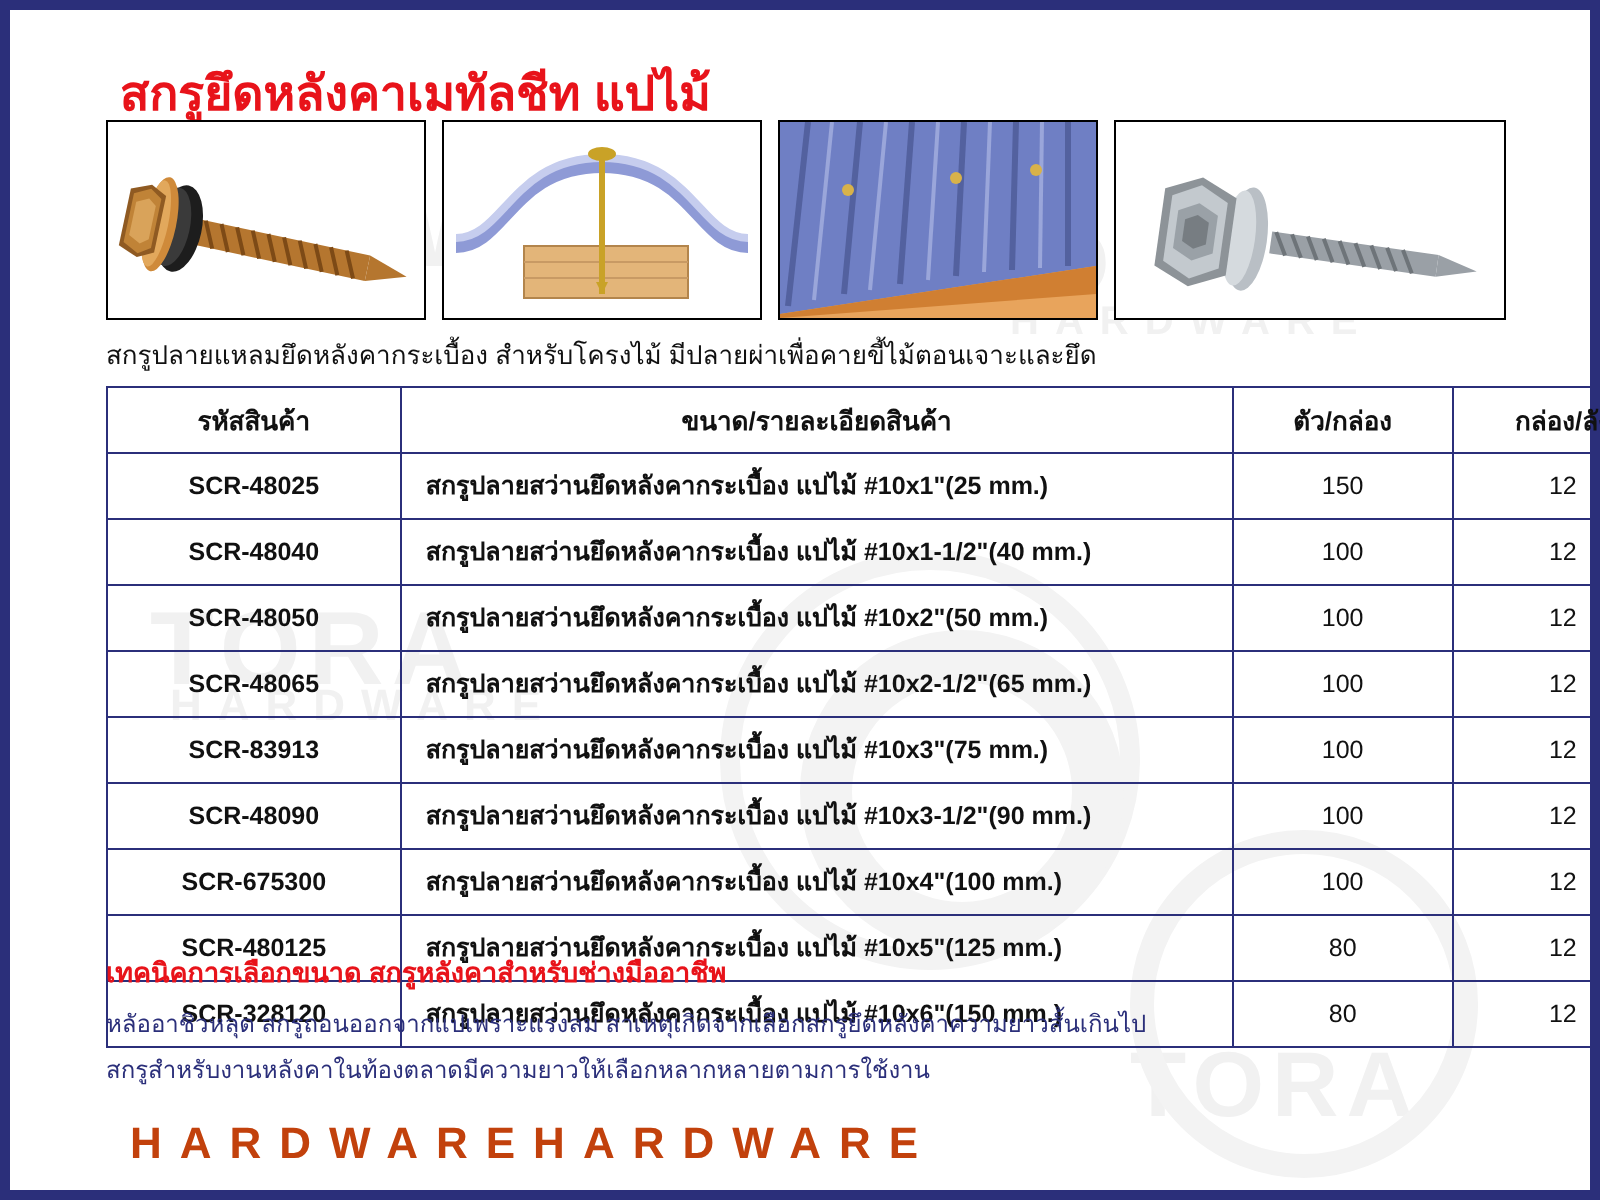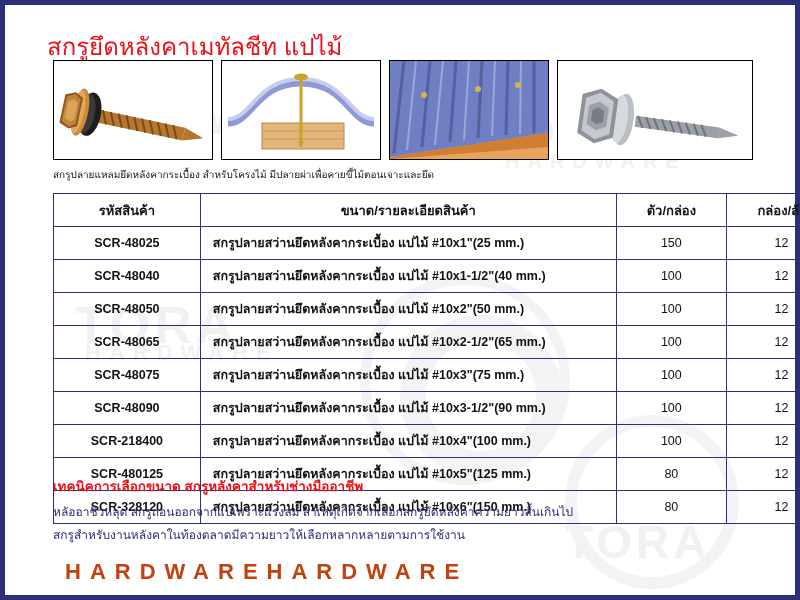--- a/index.html
+++ b/index.html
@@ -40,39 +40,39 @@
     position:absolute;border-radius:50%;
     border:10px solid #f3f3f3;
   }
   .wmc1{left:355px;top:270px;width:190px;height:190px;}
   .wmc2{left:395px;top:310px;width:110px;height:110px;border-width:26px;}
   .wmc3{left:560px;top:410px;width:150px;height:150px;border-width:12px;}
 
   .content{position:relative;z-index:2;}
 
   h1.title{
-    position:absolute;left:42px;top:22px;margin:0;
-    font-size:24px;color:#e8131a;font-weight:normal;
+    position:absolute;left:55px;top:22px;margin:0;
+    font-size:24px;color:#e8131a;font-weight:bold;
     letter-spacing:0px;
   }
 
   
   .strip{position:absolute;left:48px;top:55px;width:700px;height:100px;}
   .photo{
     position:absolute;top:0;height:100px;border:1px solid #000;
     box-sizing:border-box;background:#fff;overflow:hidden;
   }
   .p1{left:0;width:160px;}
   .p2{left:168px;width:160px;}
   .p3{left:336px;width:160px;}
   .p4{left:504px;width:196px;}
 
   .caption{
     position:absolute;left:48px;top:162px;
-    font-size:10px;color:#111;
+    font-size:13px;color:#111;
   }
 
   
   table.spec{
     position:absolute;left:48px;top:188px;
     width:784px;border-collapse:collapse;
     font-size:12.5px;color:#111;
   }
   table.spec th, table.spec td{
     border:1px solid #2b2f7a;
@@ -255,33 +255,33 @@
             <td>100</td>
             <td>12</td>
           </tr>
           <tr>
             <td class="code">SCR-48065</td>
             <td class="desc">สกรูปลายสว่านยึดหลังคากระเบื้อง แปไม้ #10x2-1/2"(65 mm.)</td>
             <td>100</td>
             <td>12</td>
           </tr>
           <tr>
-            <td class="code">SCR-48075</td>
+            <td class="code">SCR-83913</td>
             <td class="desc">สกรูปลายสว่านยึดหลังคากระเบื้อง แปไม้ #10x3"(75 mm.)</td>
             <td>100</td>
             <td>12</td>
           </tr>
           <tr>
             <td class="code">SCR-48090</td>
             <td class="desc">สกรูปลายสว่านยึดหลังคากระเบื้อง แปไม้ #10x3-1/2"(90 mm.)</td>
             <td>100</td>
             <td>12</td>
           </tr>
           <tr>
-            <td class="code">SCR-218400</td>
+            <td class="code">SCR-675300</td>
             <td class="desc">สกรูปลายสว่านยึดหลังคากระเบื้อง แปไม้ #10x4"(100 mm.)</td>
             <td>100</td>
             <td>12</td>
           </tr>
           <tr>
             <td class="code">SCR-480125</td>
             <td class="desc">สกรูปลายสว่านยึดหลังคากระเบื้อง แปไม้ #10x5"(125 mm.)</td>
             <td>80</td>
             <td>12</td>
           </tr>

